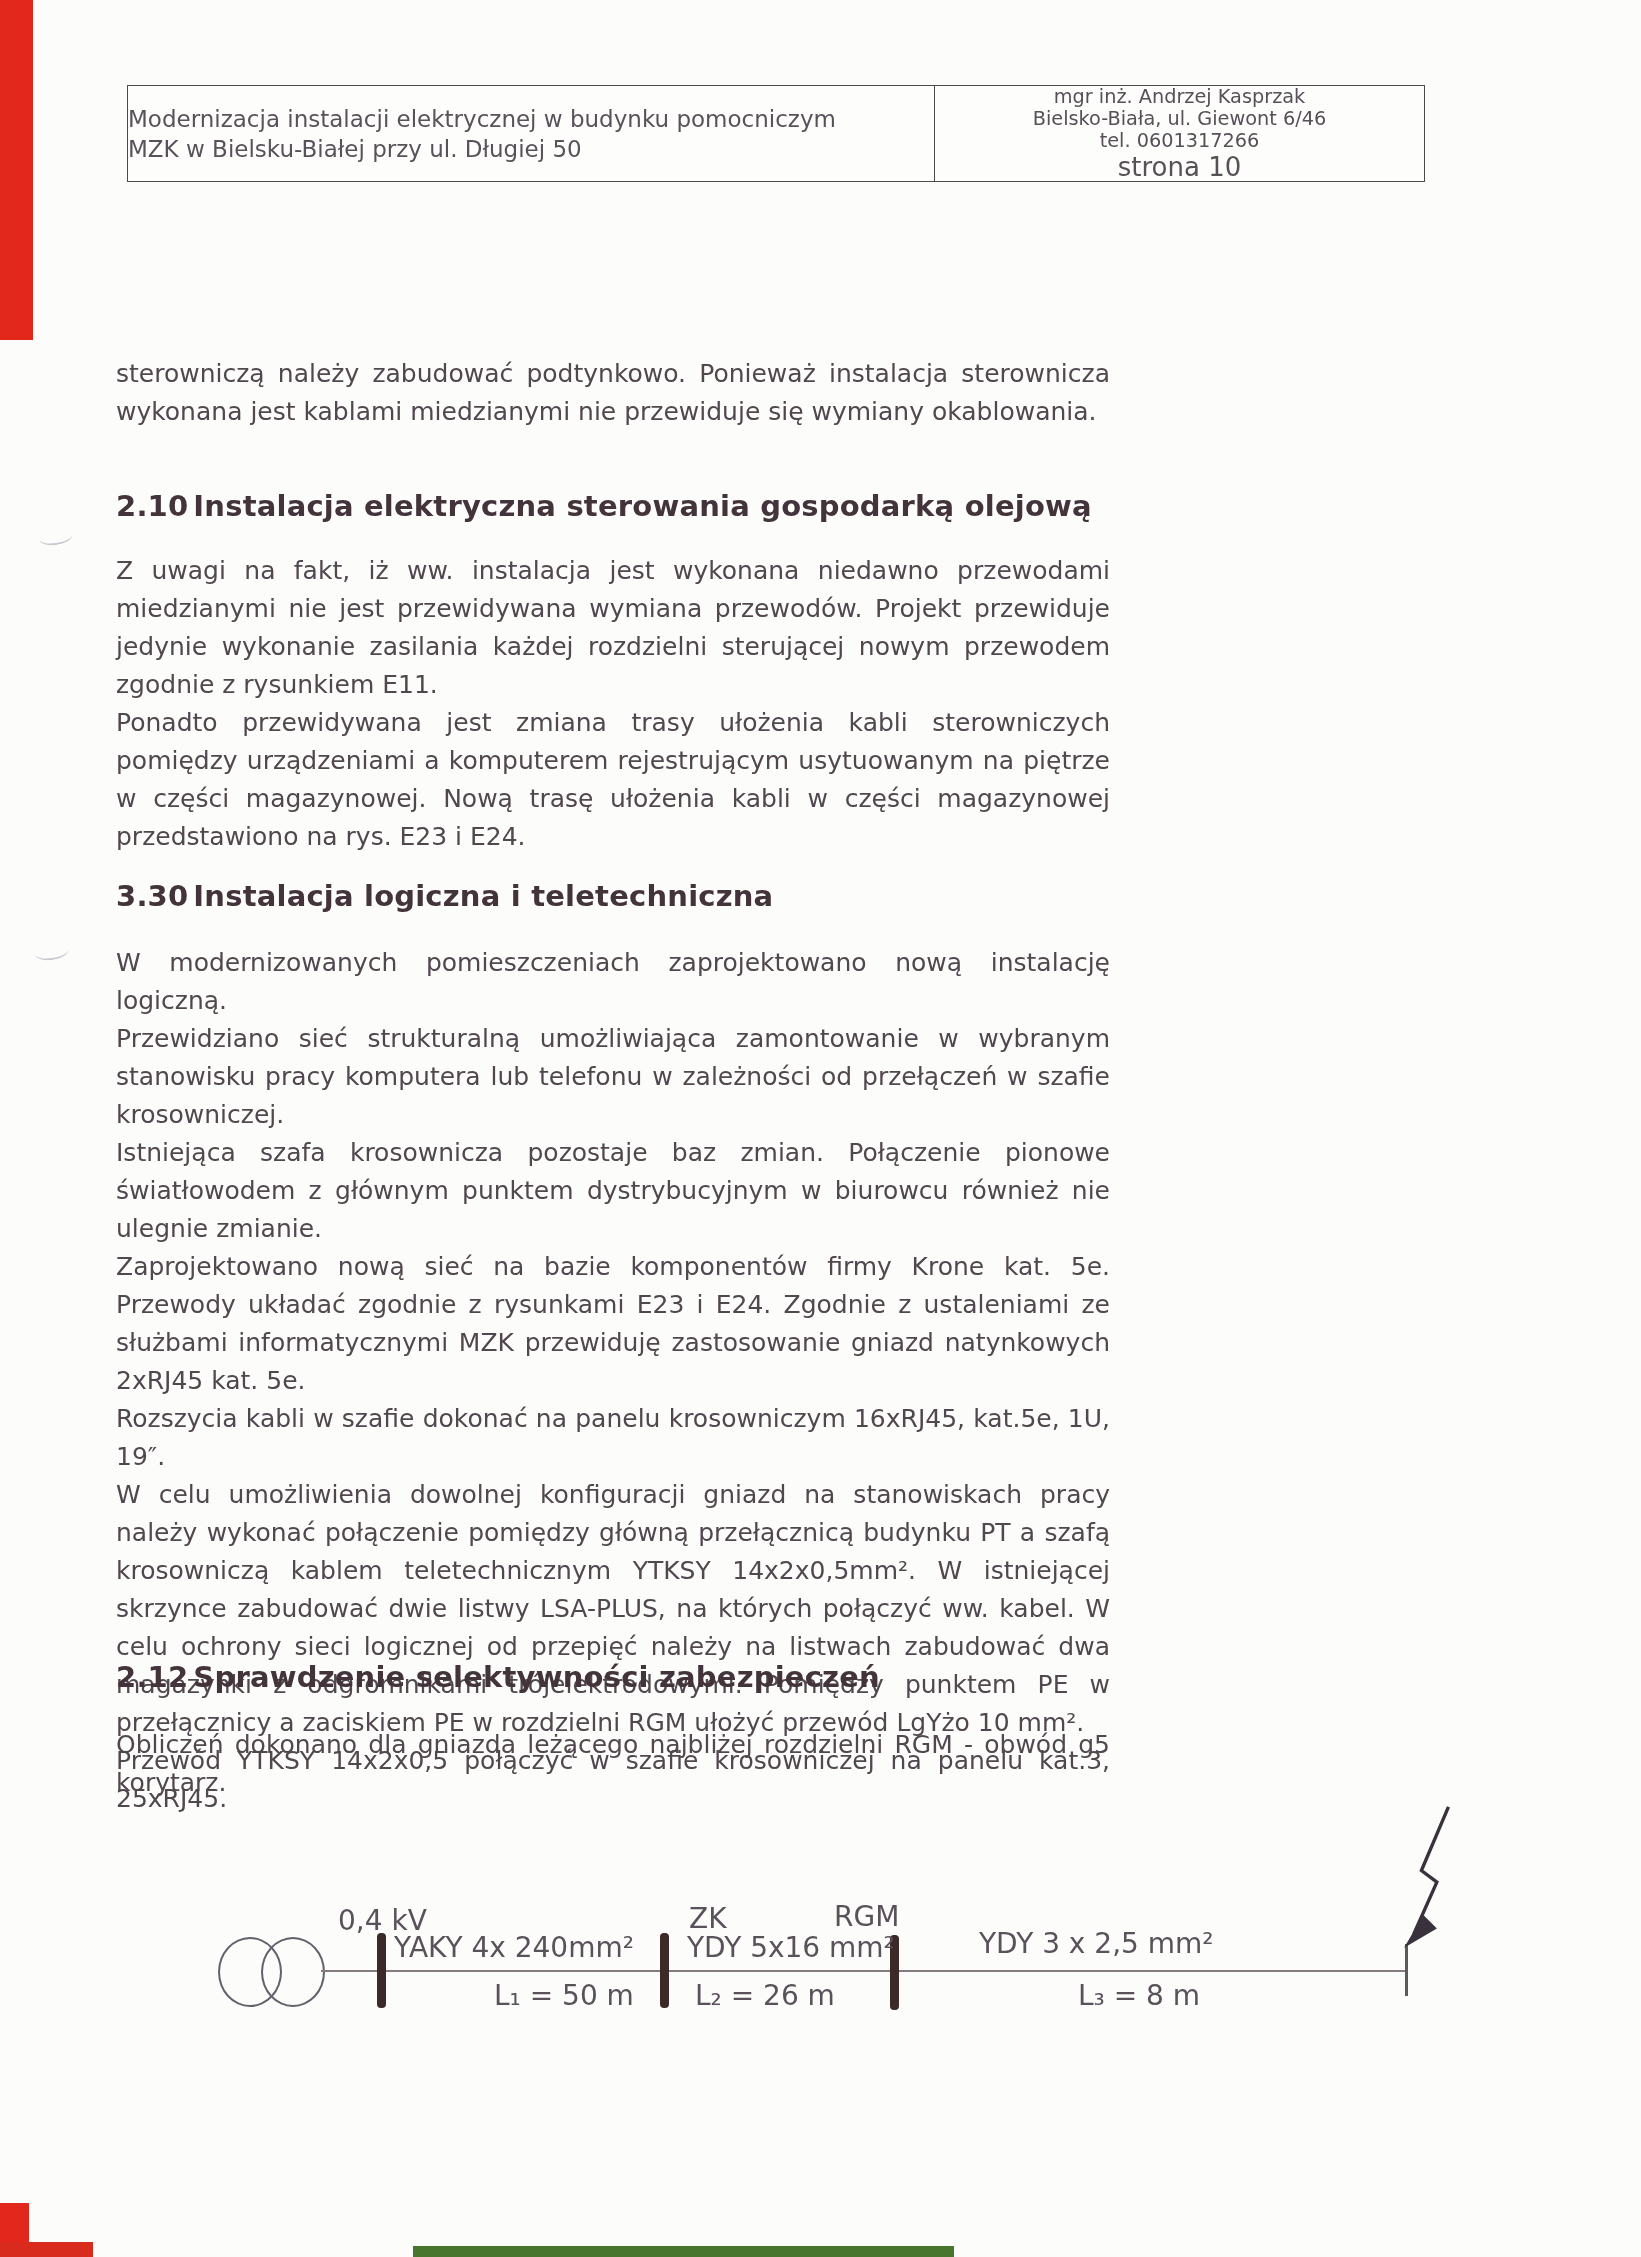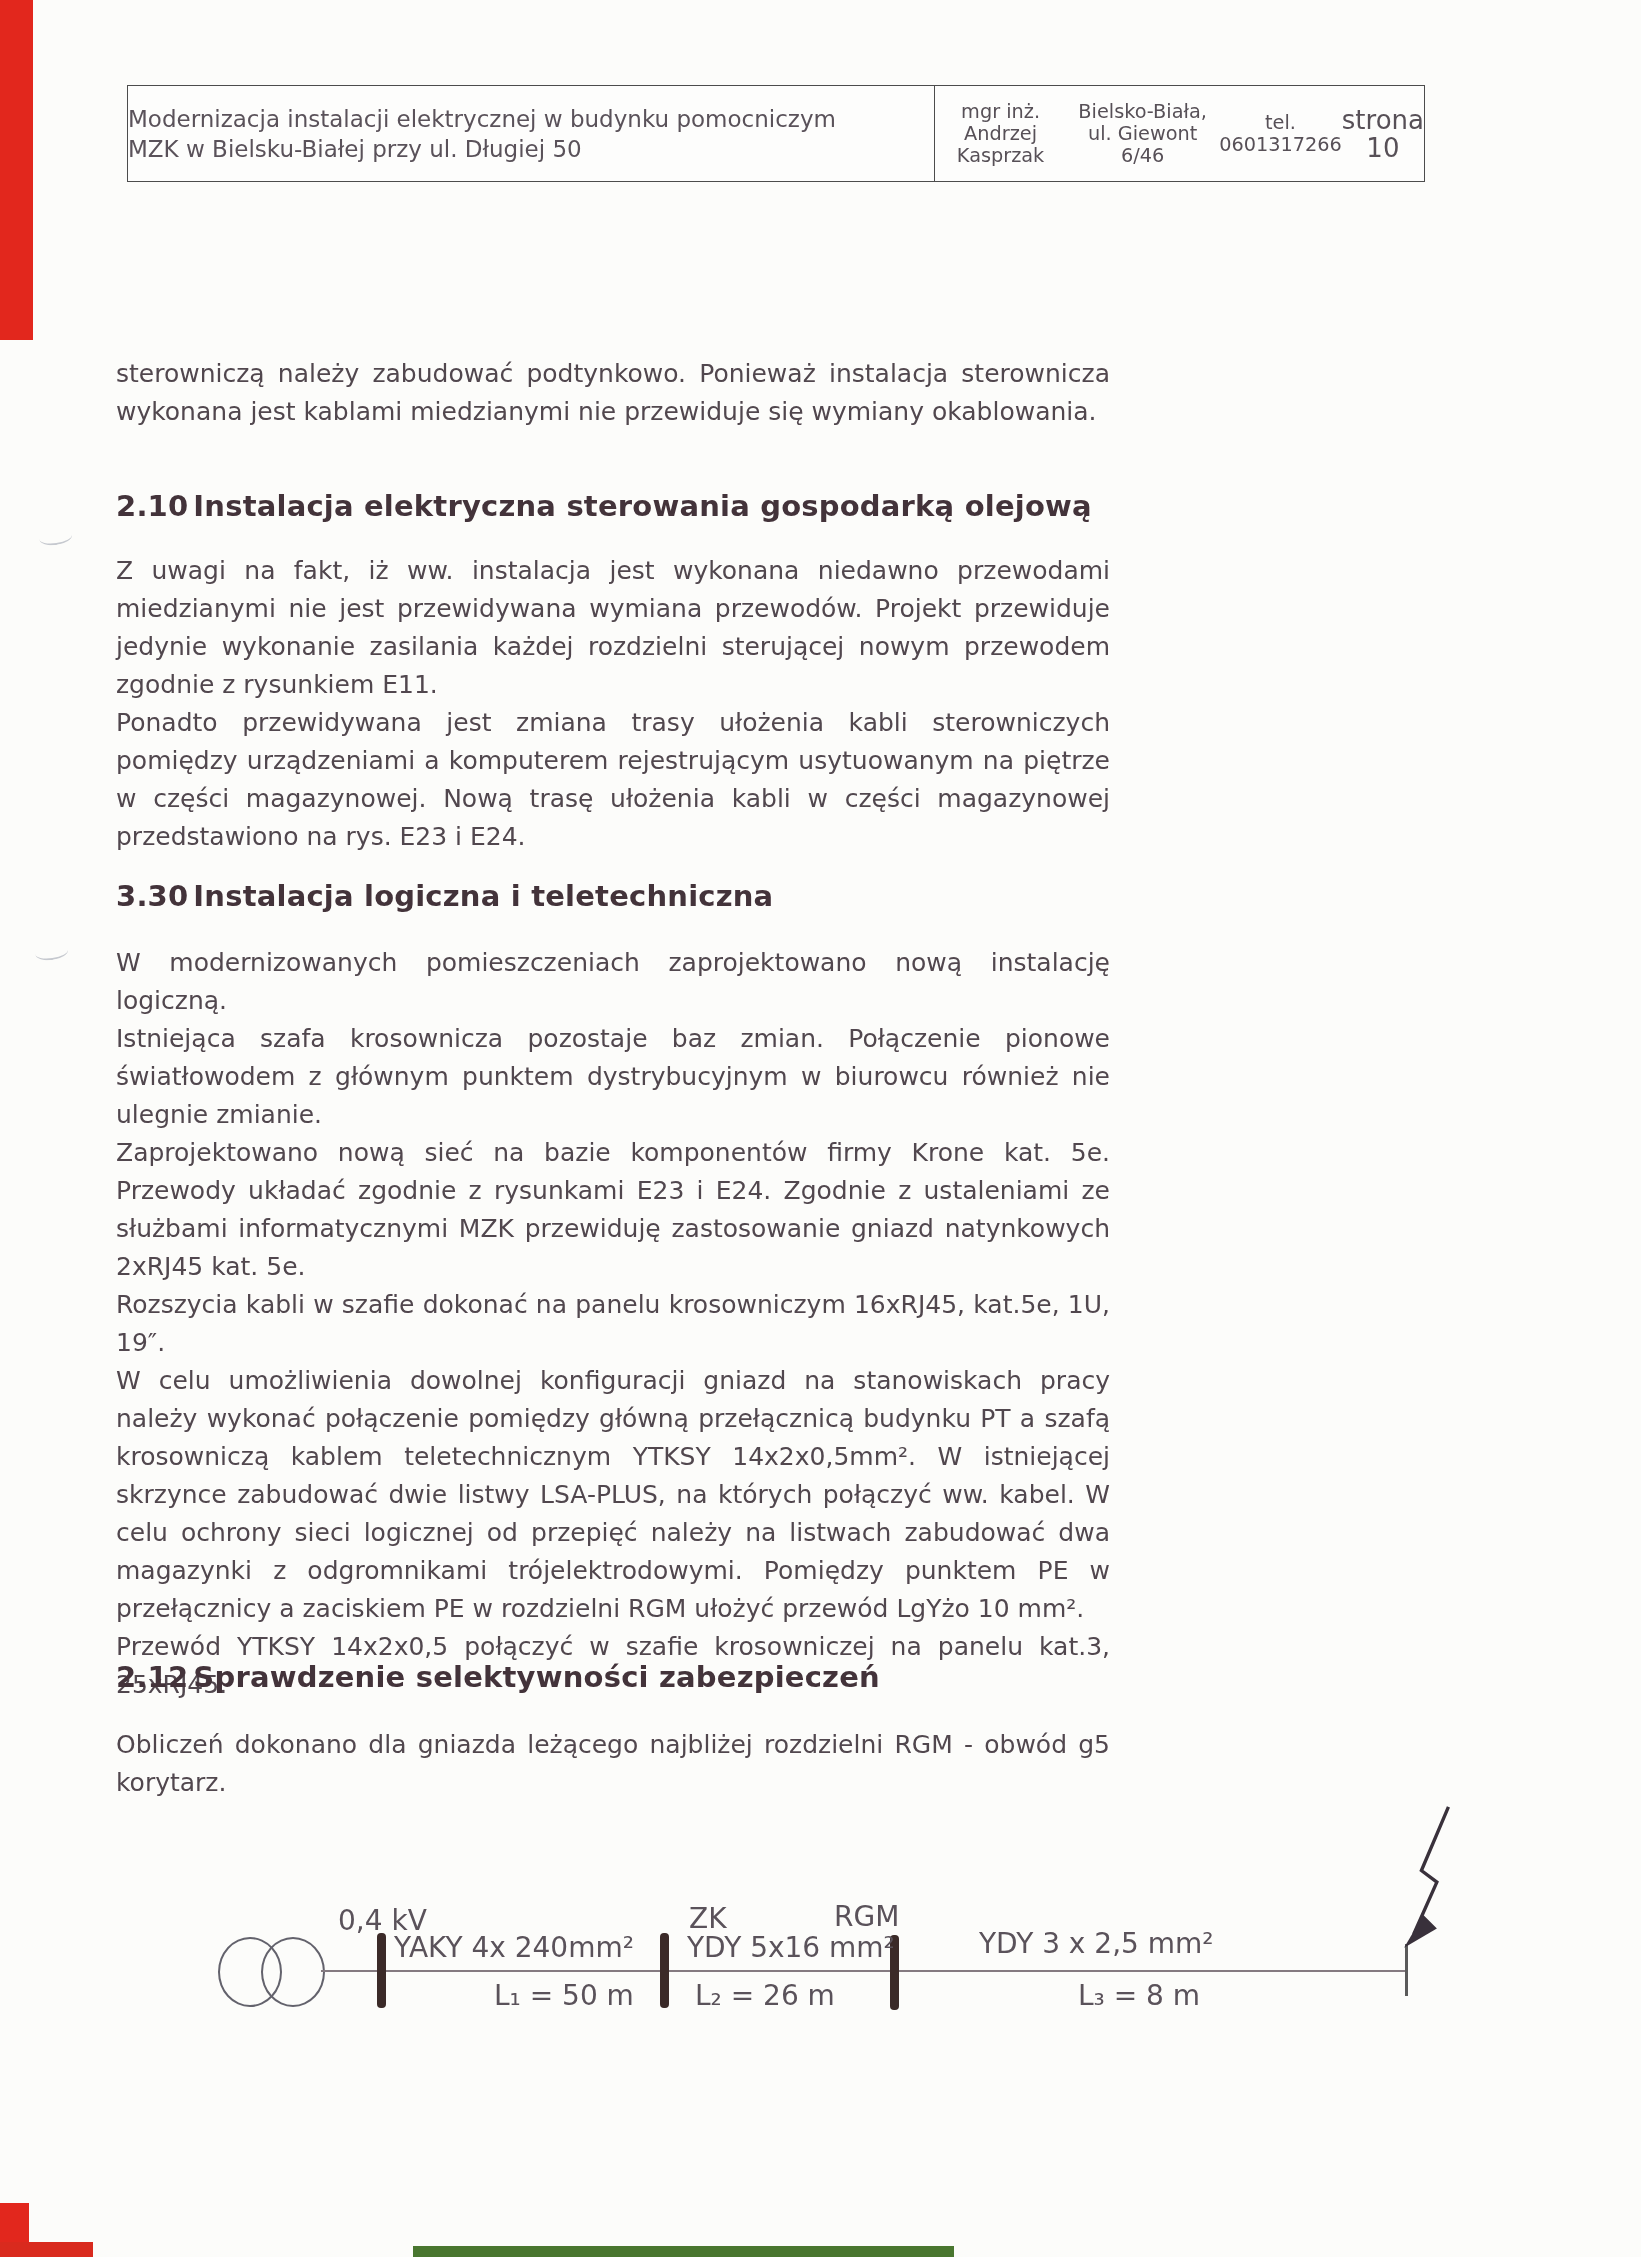--- a/index.html
+++ b/index.html
@@ -27,21 +27,21 @@
     position:absolute;left:127px;top:85px;width:1298px;height:97px;
     border:1.9px solid #4c4c4c;display:flex;box-sizing:border-box;
     background:#fdfdfc;
   }
   .header-left{
     width:807px;border-right:1.9px solid #4c4c4c;box-sizing:border-box;
     display:flex;flex-direction:column;justify-content:center;align-items:flex-start;
     font-size:23px;line-height:30px;color:#5a525a;text-align:center;
   }
   .header-right{
-    flex:1;display:flex;flex-direction:row;justify-content:center;align-items:center;
+    flex:1;display:flex;flex-direction:column;justify-content:center;align-items:center;
     font-size:19.3px;line-height:22px;color:#575057;text-align:center;
   }
   .header-right .page-label{font-size:26px;line-height:28px;margin-top:1px;}
 
   
   .tblock{position:absolute;left:116px;width:994px;}
   .tblock p{margin:0;font-size:25px;line-height:38px;text-align:justify;color:#51474e;}
   .heading{position:absolute;left:116px;display:flex;gap:5px;
     font-weight:bold;font-size:29px;color:#43333a;letter-spacing:0.2px;}
   .intro{top:355px;}
@@ -112,20 +112,21 @@
     <p>Z uwagi na fakt, iż ww. instalacja jest wykonana niedawno przewodami miedzianymi nie jest przewidywana wymiana przewodów. Projekt przewiduje jedynie wykonanie zasilania każdej rozdzielni sterującej nowym przewodem zgodnie z rysunkiem E11.</p>
     <p>Ponadto przewidywana jest zmiana trasy ułożenia kabli sterowniczych pomiędzy urządzeniami a komputerem rejestrującym usytuowanym na piętrze w części magazynowej. Nową trasę ułożenia kabli w części magazynowej przedstawiono na rys. E23 i E24.</p>
   </div>
 
   <h2 class="heading h211">
     <span>3.30</span>
     <span>Instalacja logiczna i teletechniczna</span>
   </h2>
   <div class="tblock s211">
     <p>W modernizowanych pomieszczeniach zaprojektowano nową instalację logiczną.</p>
+    <p>Przewidziano sieć strukturalną umożliwiająca zamontowanie w wybranym stanowisku pracy komputera lub telefonu w zależności od przełączeń w szafie krosowniczej.</p>
     <p>Istniejąca szafa krosownicza pozostaje baz zmian. Połączenie pionowe światłowodem z głównym punktem dystrybucyjnym w biurowcu również nie ulegnie zmianie.</p>
     <p>Zaprojektowano nową sieć na bazie komponentów firmy Krone kat. 5e. Przewody układać zgodnie z rysunkami E23 i E24. Zgodnie z ustaleniami ze służbami informatycznymi MZK przewiduję zastosowanie gniazd natynkowych 2xRJ45 kat. 5e.</p>
     <p>Rozszycia kabli w szafie dokonać na panelu krosowniczym 16xRJ45, kat.5e, 1U, 19″.</p>
     <p>W celu umożliwienia dowolnej konfiguracji gniazd na stanowiskach pracy należy wykonać połączenie pomiędzy główną przełącznicą budynku PT a szafą krosowniczą kablem teletechnicznym YTKSY 14x2x0,5mm². W istniejącej skrzynce zabudować dwie listwy LSA-PLUS, na których połączyć ww. kabel. W celu ochrony sieci logicznej od przepięć należy na listwach zabudować dwa magazynki z odgromnikami trójelektrodowymi. Pomiędzy punktem PE w przełącznicy a zaciskiem PE w rozdzielni RGM ułożyć przewód LgYżo 10 mm².</p>
     <p>Przewód YTKSY 14x2x0,5 połączyć w szafie krosowniczej na panelu kat.3, 25xRJ45.</p>
   </div>
 
   <h2 class="heading h212">
     <span>2.12</span>
     <span>Sprawdzenie selektywności zabezpieczeń</span>

